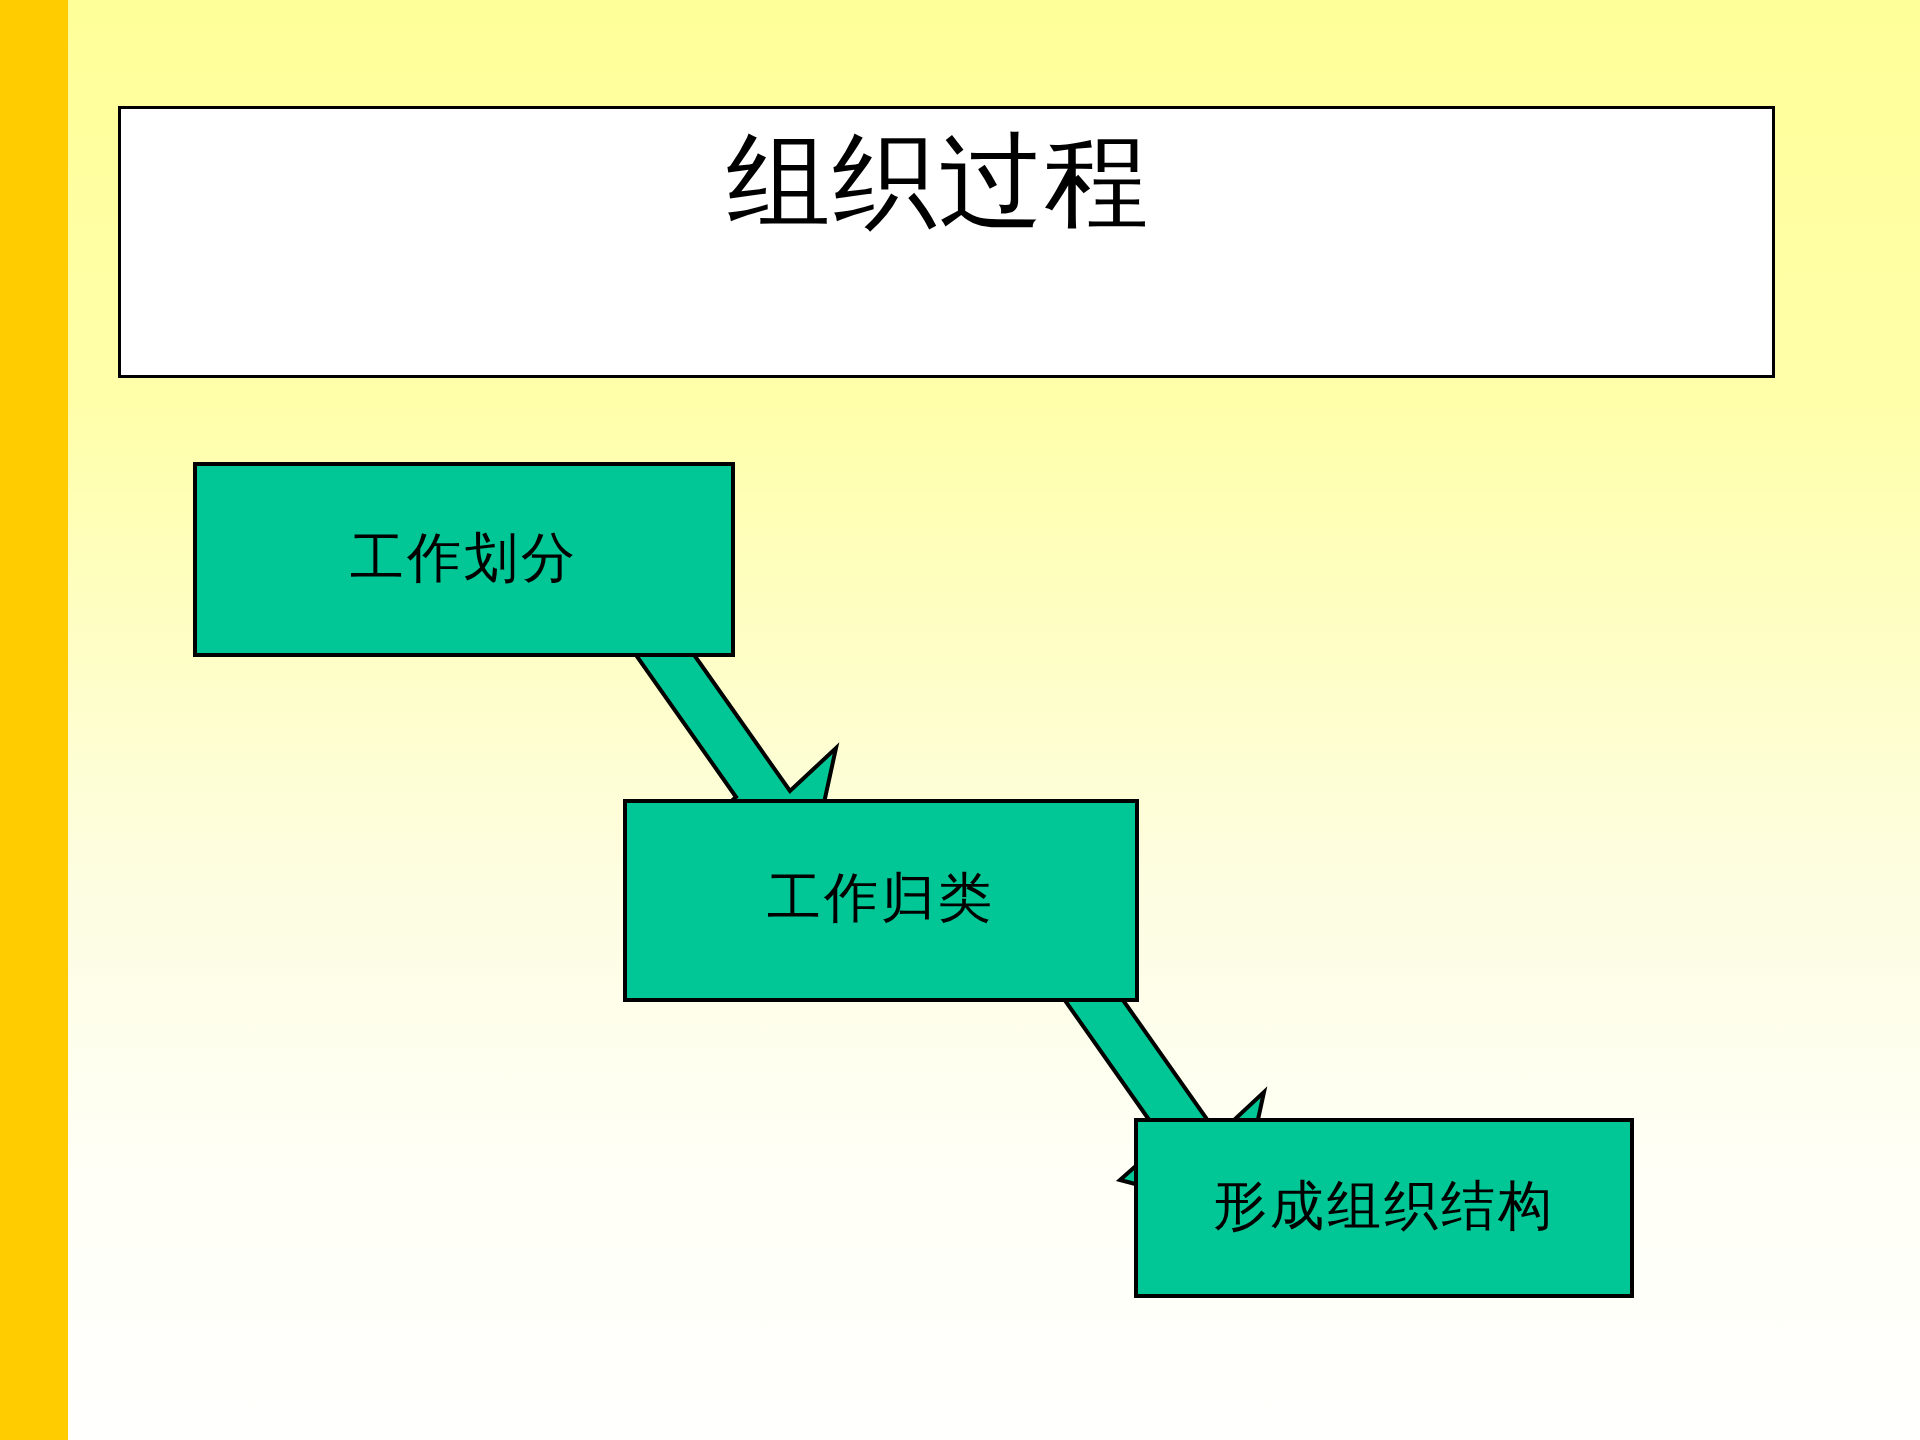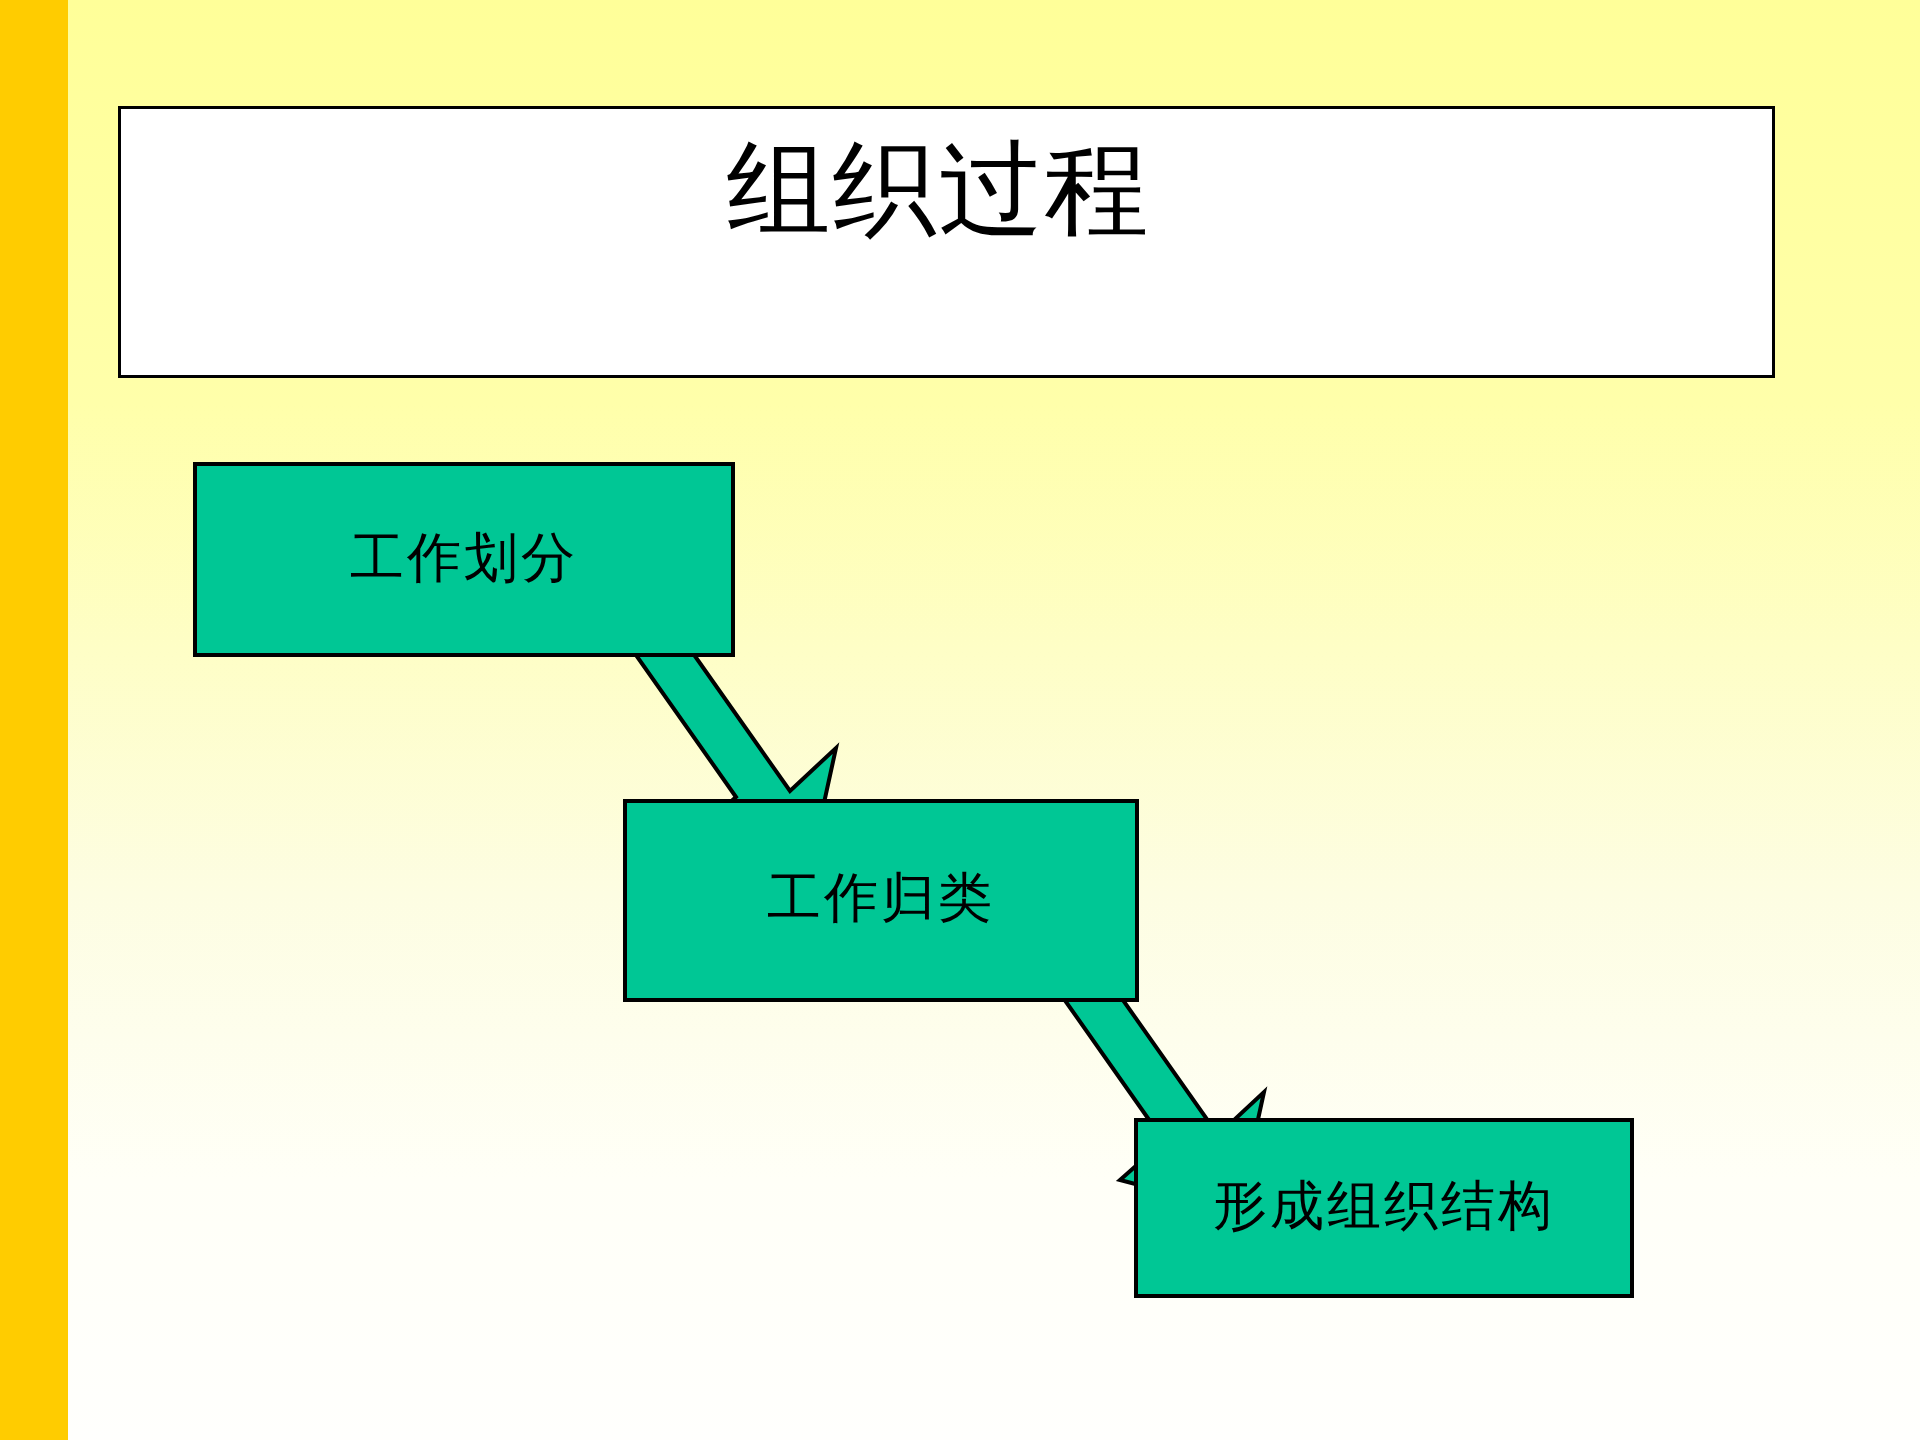--- a/index.html
+++ b/index.html
@@ -47,21 +47,21 @@
     justify-content: center;
   }
   #title-text {
     font-family: Liberation Serif, serif;
     font-size: 104px;
     line-height: 1.05;
     letter-spacing: 2px;
     color: #000000;
     font-weight: normal;
     margin: 0;
-    padding-top: 26px;
+    padding-top: 18px;
     white-space: nowrap;
     transform: translateX(-8px);
   }
 
   
   #diagram {
     position: absolute;
     left: 0;
     top: 0;
     width: 1920px;

